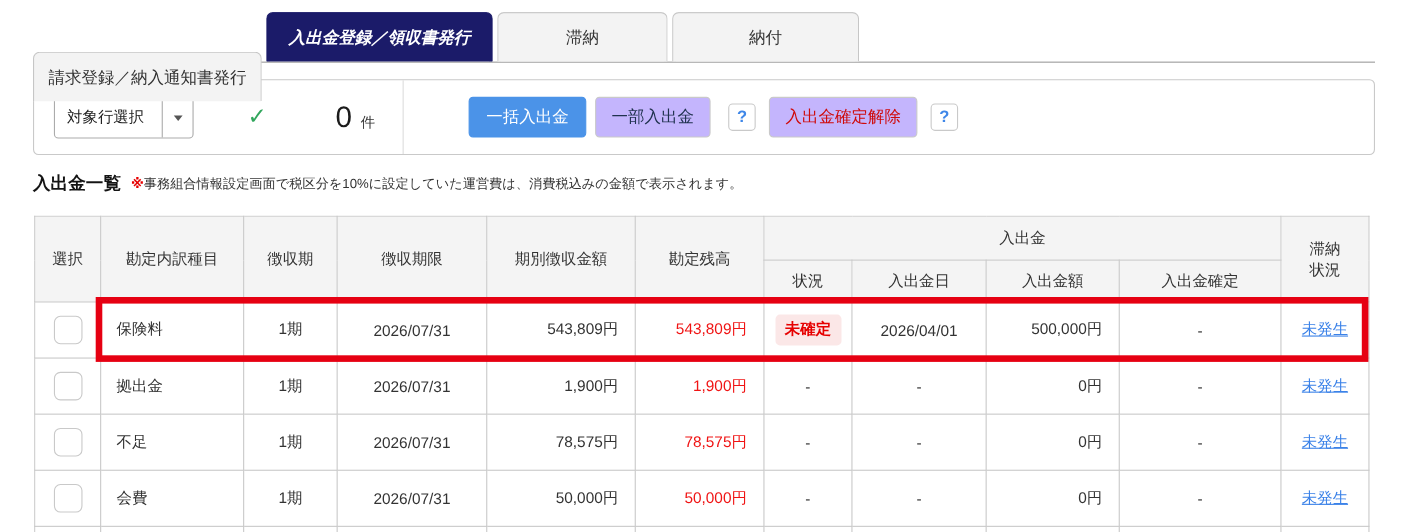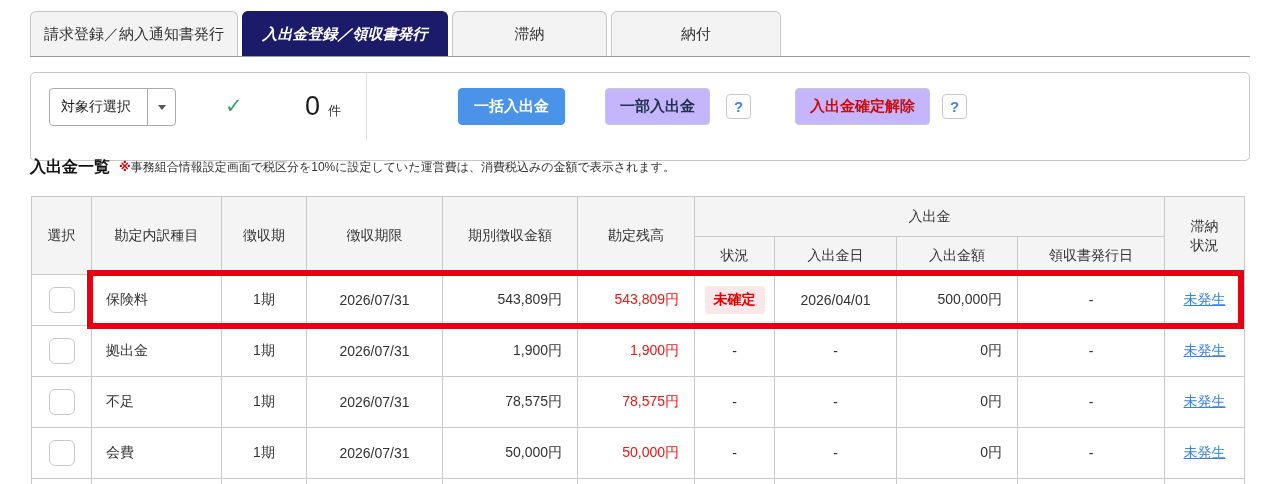--- a/index.html
+++ b/index.html
@@ -8,36 +8,36 @@
          font-family:"Liberation Sans","DejaVu Sans",sans-serif; color:#333; }
 
   
   .tab { position:absolute; top:11px; height:45px; border:1px solid #c6c6c6; border-bottom:none;
          border-radius:6px 6px 0 0; background:#f3f3f3; color:#333;
          display:flex; align-items:center; justify-content:center; font-size:15px; cursor:pointer; z-index:2; }
   .tab.active { background:#1b1b69; border-color:#1b1b69; color:#fff; font-weight:bold; }
   .tab-line { position:absolute; left:30px; top:56px; width:1220px; height:1px; background:#9b9b9b; z-index:1; }
 
   
-  .toolbar { position:absolute; left:30px; top:72px; width:1220px; height:89px;
+  .toolbar { position:absolute; left:30px; top:72px; width:1220px; height:69px;
              border:1px solid #c9c9c9; border-radius:5px; background:#fff; }
   .toolbar-divider { position:absolute; left:335px; top:0; width:1px; height:67px; background:#ddd; }
   .dropdown { position:absolute; left:18px; top:15px; height:38px; width:127px;
               border:1px solid #ababab; border-radius:4px; background:#fff; display:flex; cursor:pointer; }
   .dropdown .dd-label { flex:1; display:flex; align-items:center; padding-left:11px; font-size:14px; color:#222; }
   .dropdown .dd-caret-box { width:28px; border-left:1px solid #ababab; display:flex; align-items:center; justify-content:center; }
   .caret { width:0; height:0; border-left:4px solid transparent; border-right:4px solid transparent; border-top:5px solid #555; }
   .check-icon { position:absolute; left:194px; top:21px; font-size:21px; font-weight:bold; color:#31a65c; }
   .count { position:absolute; left:180px; top:0; width:130px; height:67px;
            display:flex; align-items:center; justify-content:flex-end; gap:8px; }
   .count .num { font-size:27px; color:#1b1b1b; }
   .count .unit { font-size:13px; color:#333; margin-top:8px; }
   .btn-row { position:absolute; left:395px; top:0; height:67px; display:flex; align-items:center; }
   .btn { height:37px; display:inline-flex; align-items:center; justify-content:center;
-         border-radius:4px; font-size:15px; font-weight:bold; cursor:pointer; white-space:nowrap;margin-left:32px; }
+         border-radius:4px; font-size:15px; font-weight:normal; cursor:pointer; white-space:nowrap; }
   .btn.primary { background:#4b93e8; border:1px solid #4b93e8; color:#fff; padding:0 15px; }
   .btn.secondary { background:#c4b5fd; border:1px solid #c9c9c9; color:#20324f; padding:0 14px; }
   .btn.danger-text { color:#cf0a0a; }
   .help { width:25px; height:25px; border:1px solid #c9c9c9; border-radius:4px; background:#fff;
           color:#3f87e8; font-size:15px; font-weight:bold; display:inline-flex; align-items:center; justify-content:center; cursor:pointer; }
   .mr8 { margin-right:8px; } .mr12 { margin-right:12px; } .mr16 { margin-right:16px; }
 
   
   .section-head { position:absolute; left:30px; top:157px; display:flex; align-items:center; }
   .section-title { font-size:16px; font-weight:bold; color:#141414; }
@@ -61,21 +61,21 @@
            padding:5px 9px; border-radius:4px; font-size:14px; }
   .checkbox { display:inline-block; width:26px; height:26px; border:1px solid #c9c9c9;
               border-radius:6px; background:#fff; vertical-align:middle; cursor:pointer; }
   .highlight-box { position:absolute; left:56px; top:74px; width:1157px; height:59px;
                    border:6px solid #e60012; pointer-events:none; z-index:5; }
 </style>
 </head>
 <body>
 
 <div class="tab-line"></div>
-<div class="tab" style="left:30px; width:208px;">
+<div class="tab" style="left:30px; width:208px;margin-top:36px;">
   <span>請求登録／納入通知書発行</span>
 </div>
 <div class="tab active" style="left:242px; width:206px;font-style:italic;">
   <span>入出金登録／領収書発行</span>
 </div>
 <div class="tab" style="left:452px; width:155px;">
   <span>滞納</span>
 </div>
 <div class="tab" style="left:611px; width:170px;">
   <span>納付</span>
@@ -131,21 +131,21 @@
         <th rowspan="2">徴収期限</th>
         <th rowspan="2">期別徴収金額</th>
         <th rowspan="2">勘定残高</th>
         <th colspan="4">入出金</th>
         <th rowspan="2"><span>滞納</span><br><span>状況</span></th>
       </tr>
       <tr class="h2">
         <th>状況</th>
         <th>入出金日</th>
         <th>入出金額</th>
-        <th>領収書発行日</th>
+        <th>入出金確定</th>
       </tr>
     </thead>
     <tbody>
         <tr>
     <td><span class="checkbox"></span></td>
     <td class="cell-item">保険料</td>
     <td>1期</td>
     <td>2026/07/31</td>
     <td class="cell-money">543,809円</td>
     <td class="cell-balance">543,809円</td>

